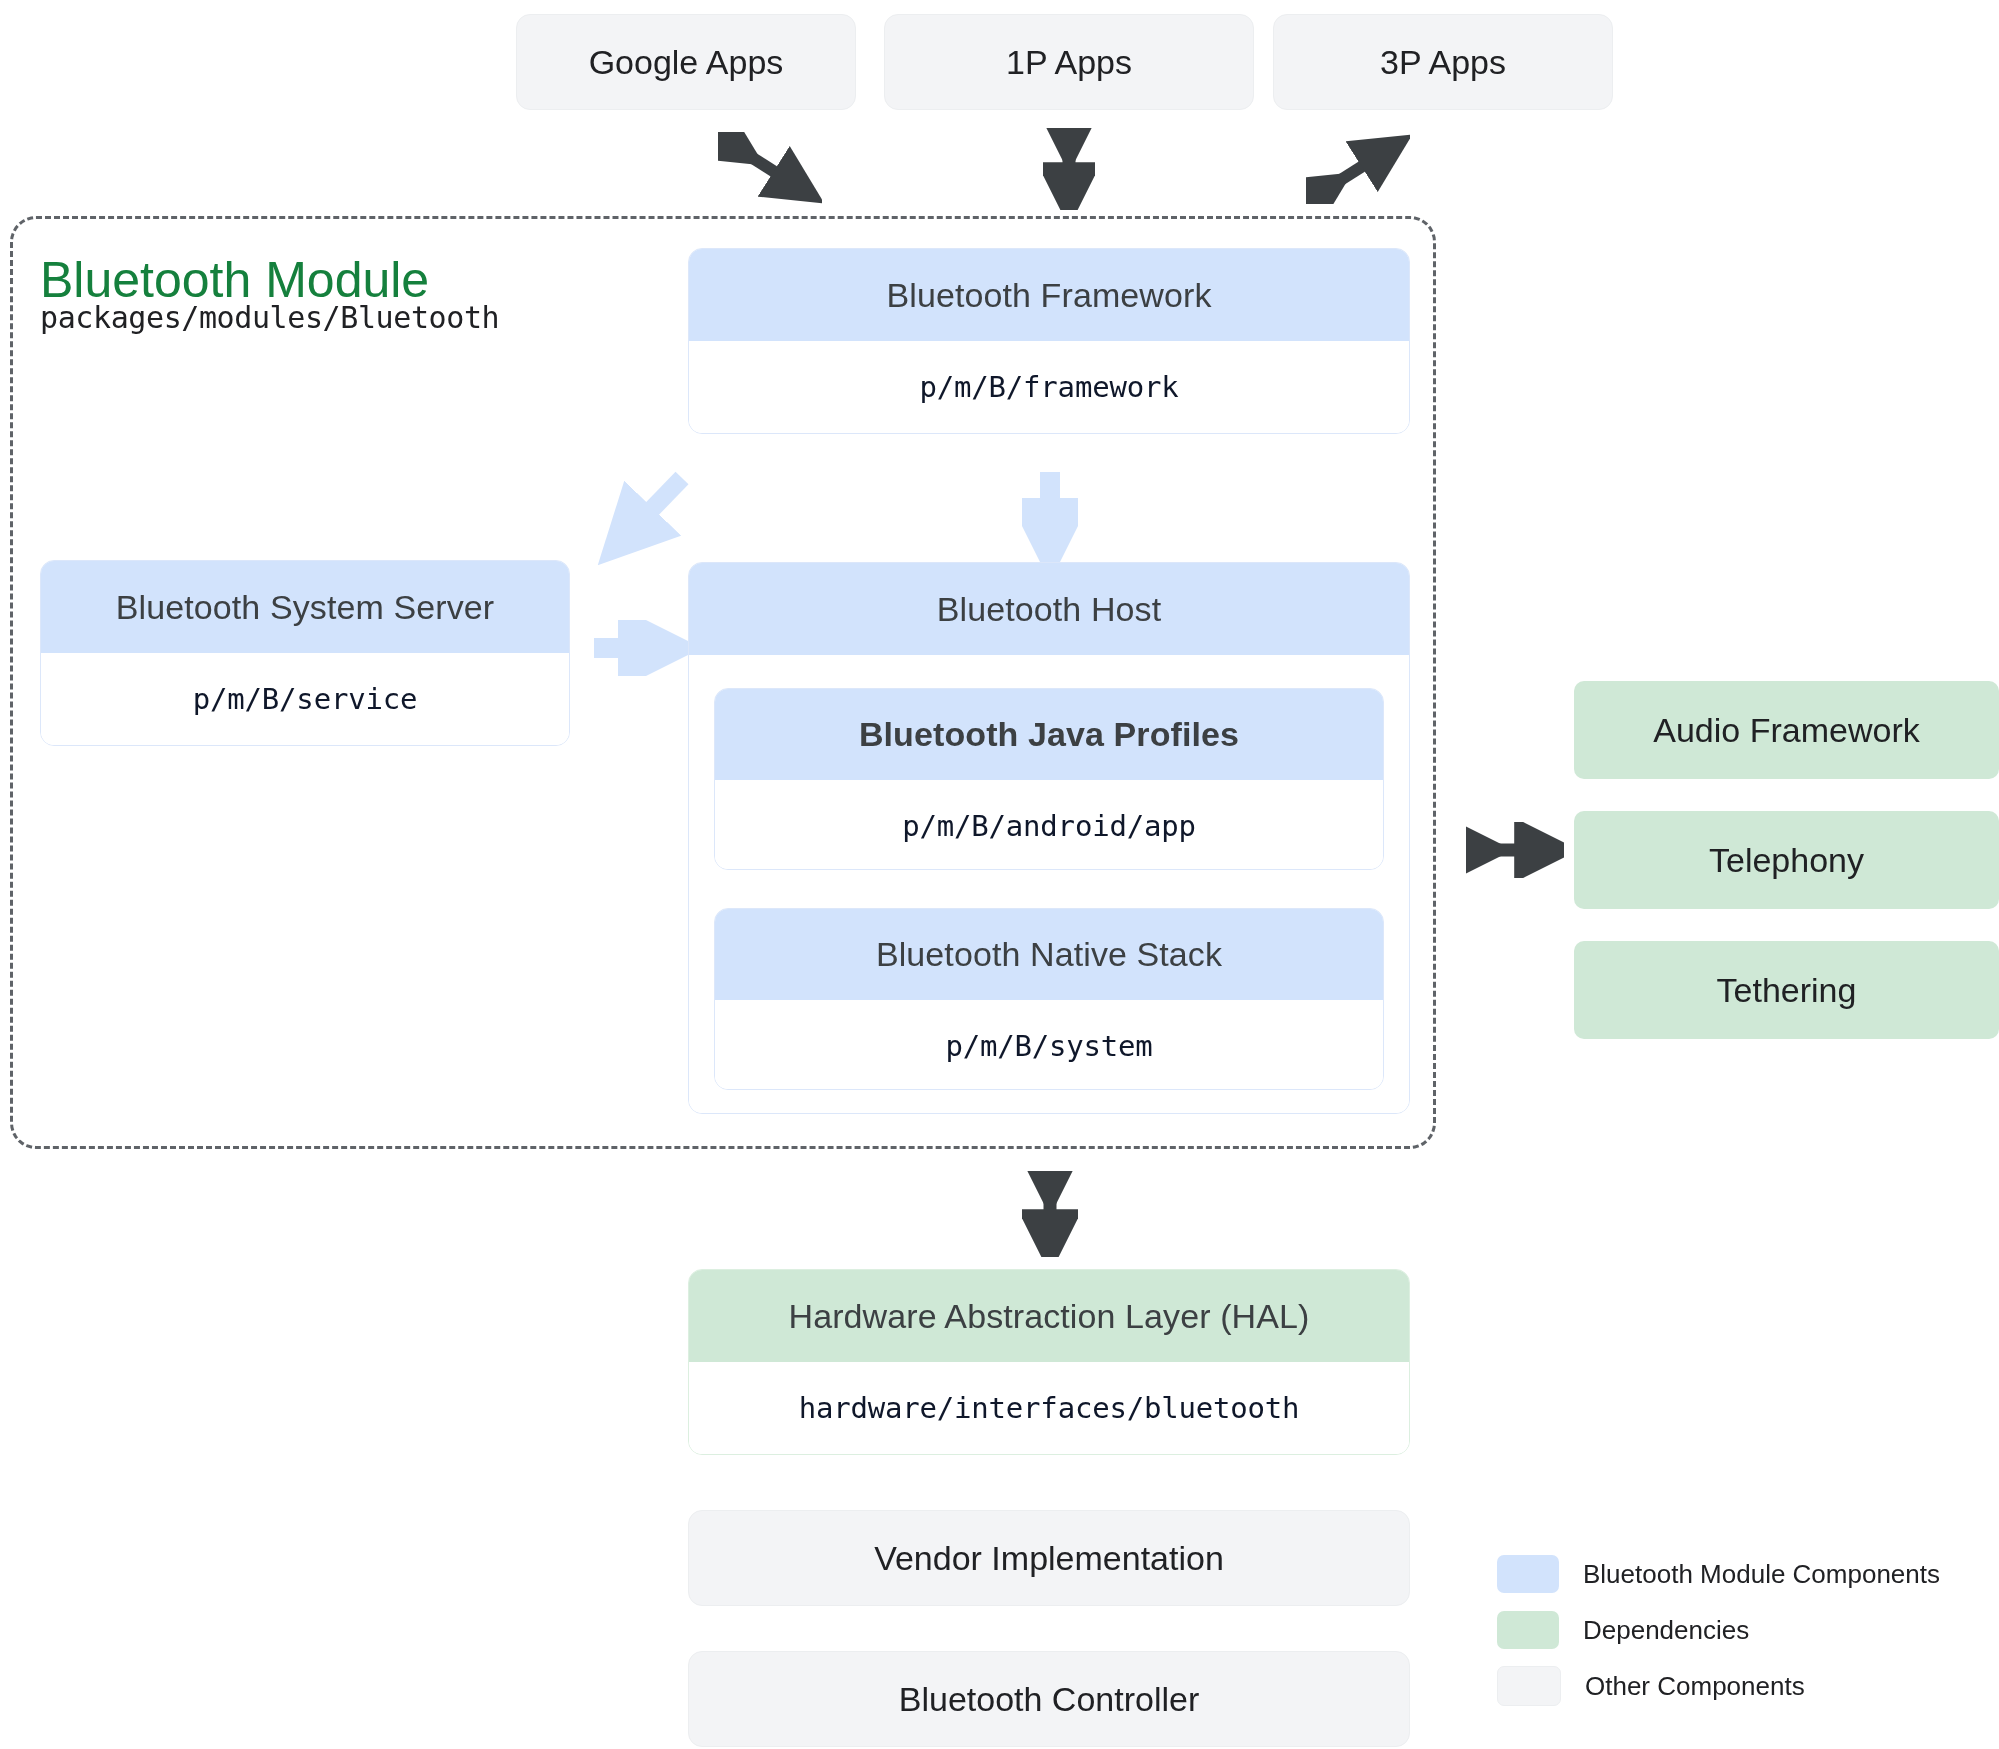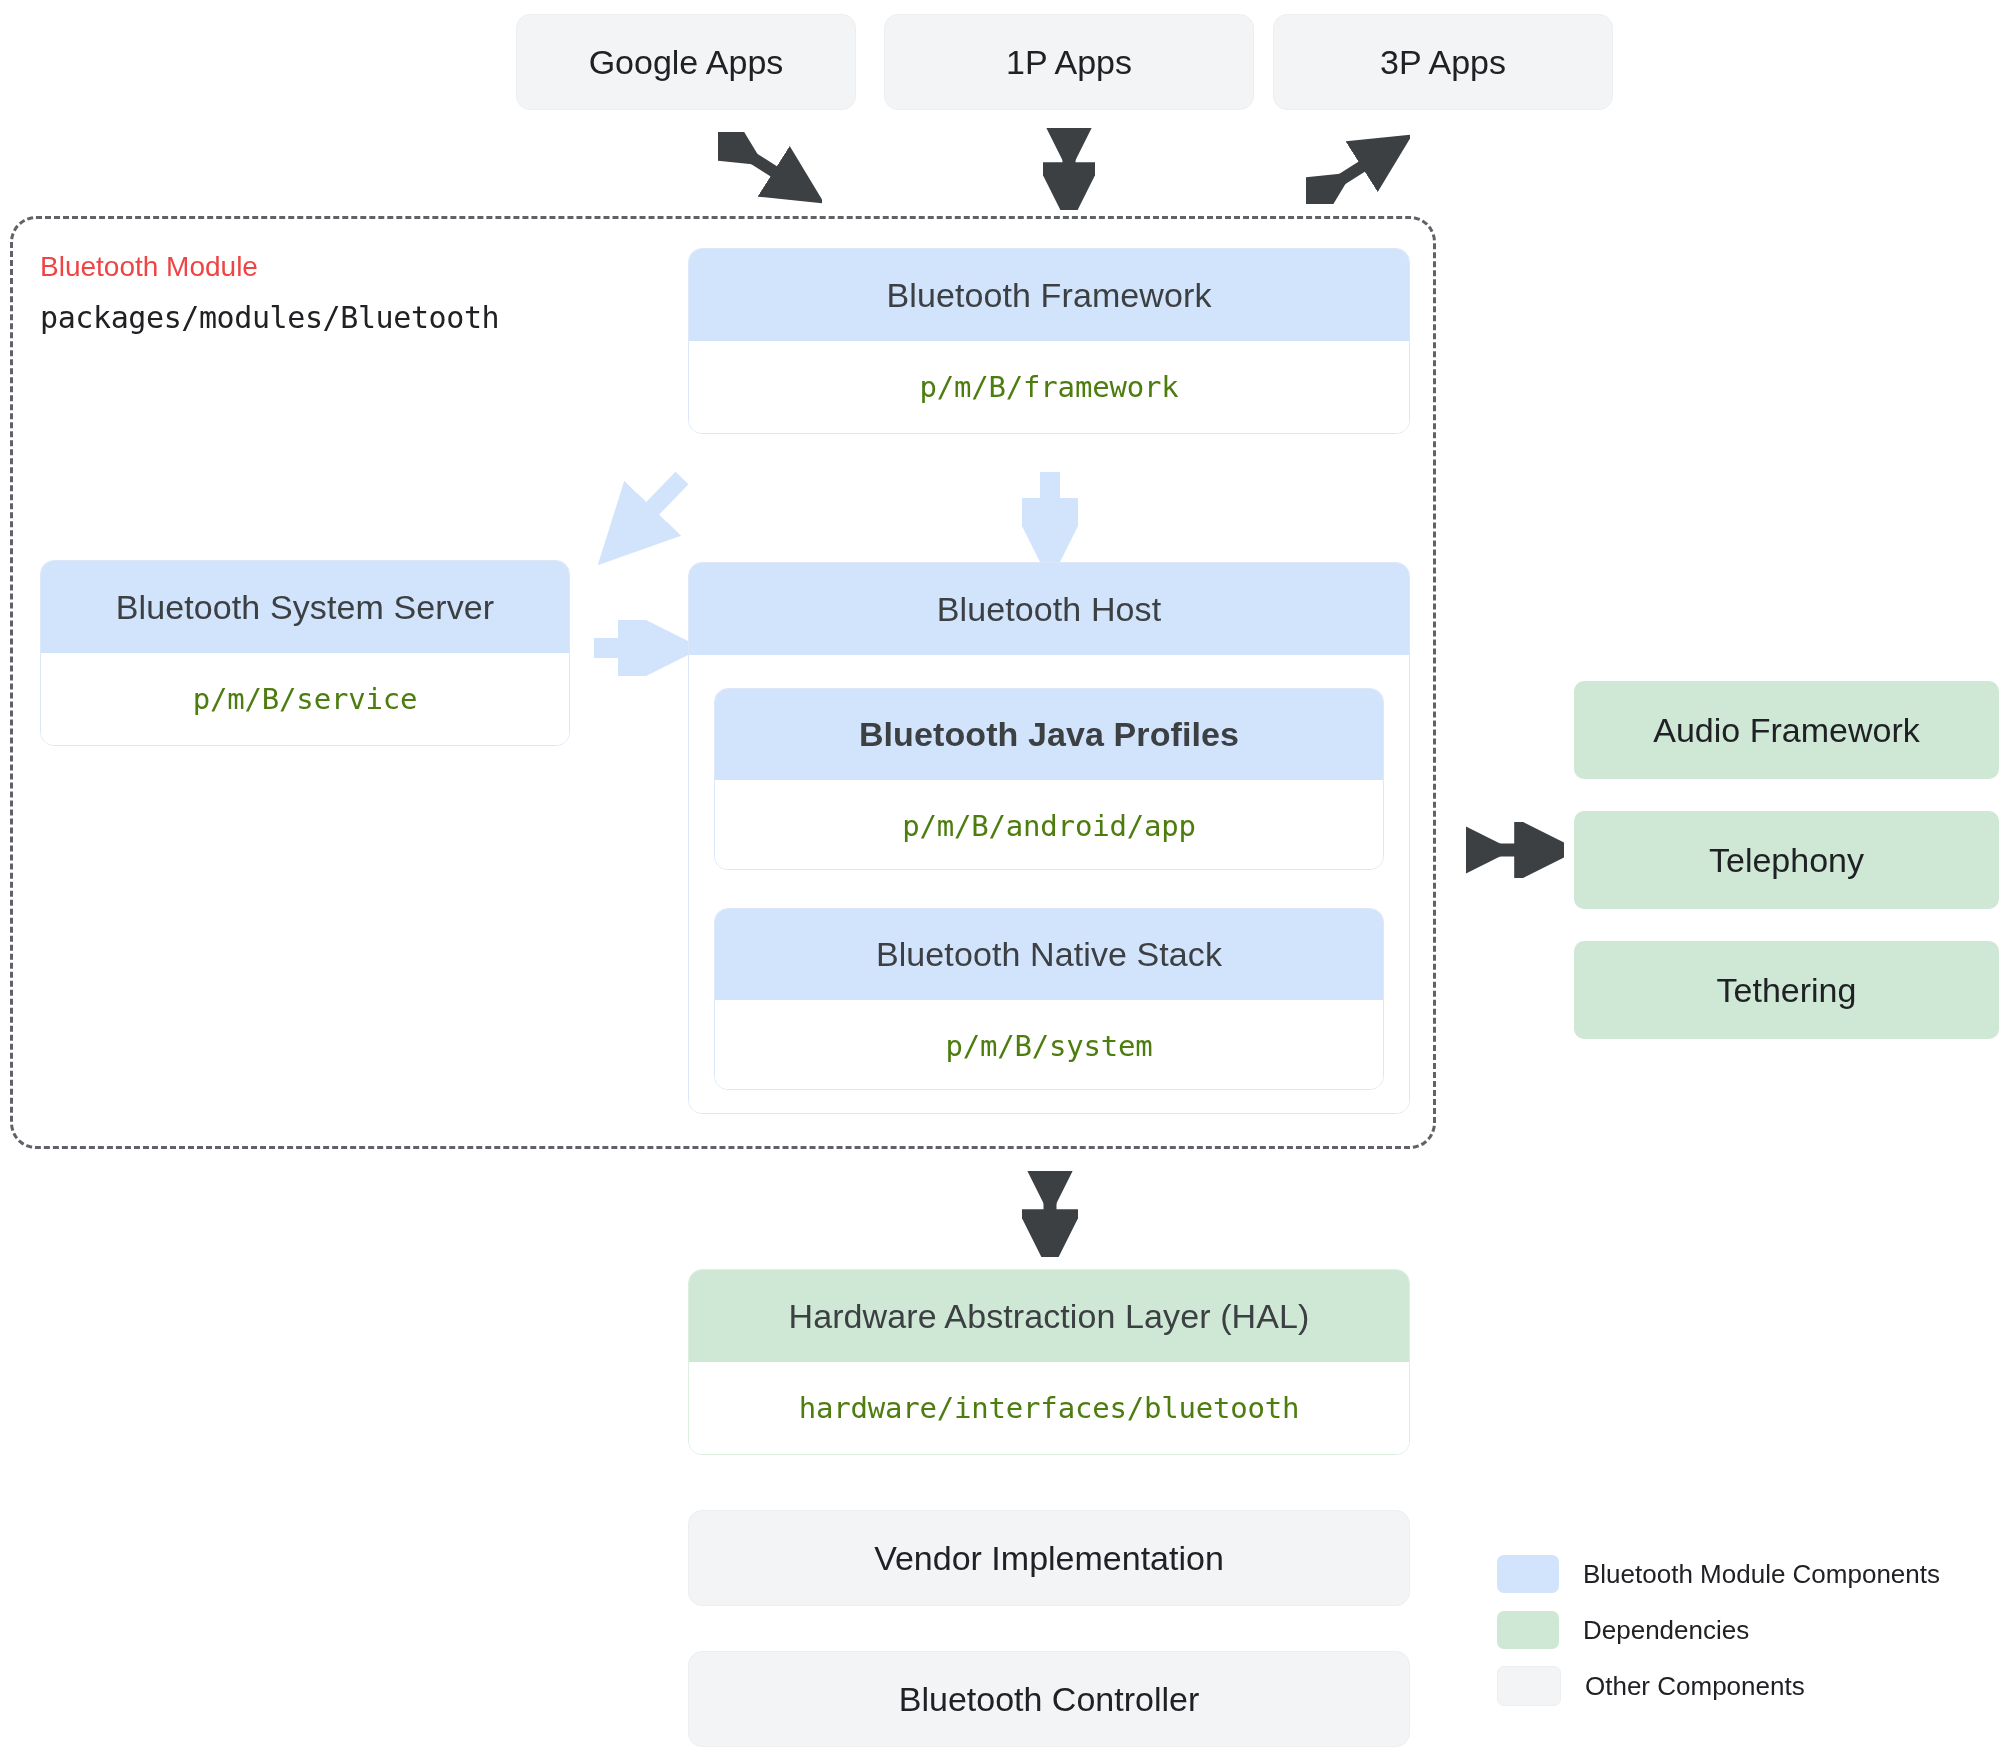--- a/index.html
+++ b/index.html
@@ -40,21 +40,21 @@
   .card-path {
     box-sizing: border-box;
     width: 100%;
     display: flex;
     align-items: center;
     justify-content: center;
     text-align: center;
     background: #ffffff;
     font-family: "DejaVu Sans Mono", "Liberation Mono", monospace;
     font-size: 29px;
-    color: #4d7c0f;
+    color: #0f172a;
     letter-spacing: -.2px;
   }
 
   
   .blue {
     border: 1px solid #dce7fa;
     background: #ffffff;
   }
   .blue > .card-head { background: #d2e3fc; }
 
@@ -96,22 +96,22 @@
   
   #module-boundary {
     position: absolute;
     box-sizing: border-box;
     border: 3px dashed #5f6368;
     border-radius: 26px;
     background: transparent;
   }
   #module-title {
     position: absolute;
-    font-size: 28px;
-    color: #ef4444;
+    font-size: 50px;
+    color: #15803d;
     white-space: nowrap;
   }
   #module-path {
     position: absolute;
     font-family: "DejaVu Sans Mono", "Liberation Mono", monospace;
     font-size: 30px;
     color: #202124;
     white-space: nowrap;
     letter-spacing: -.4px;
   }

